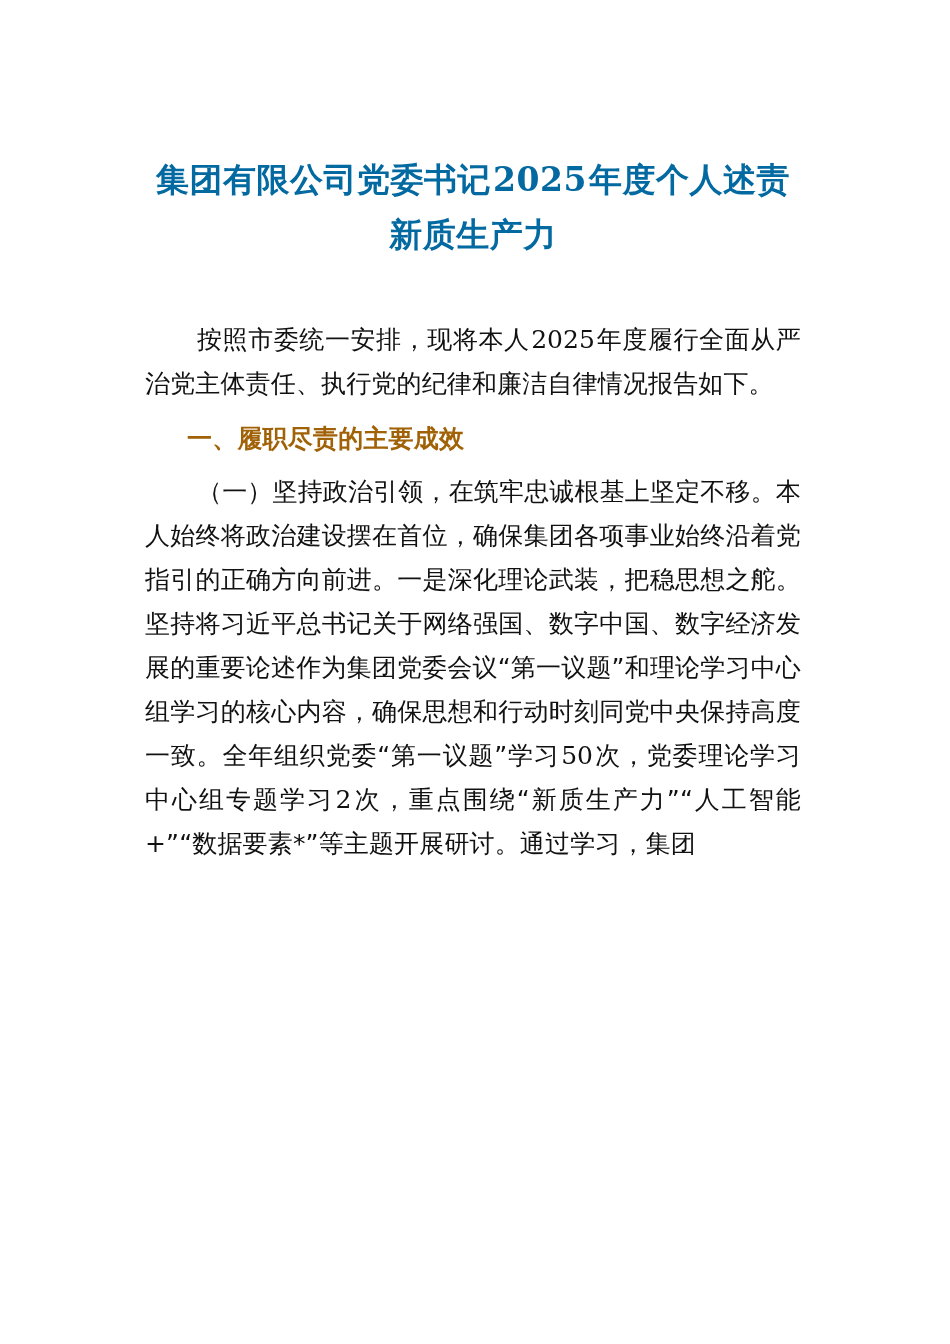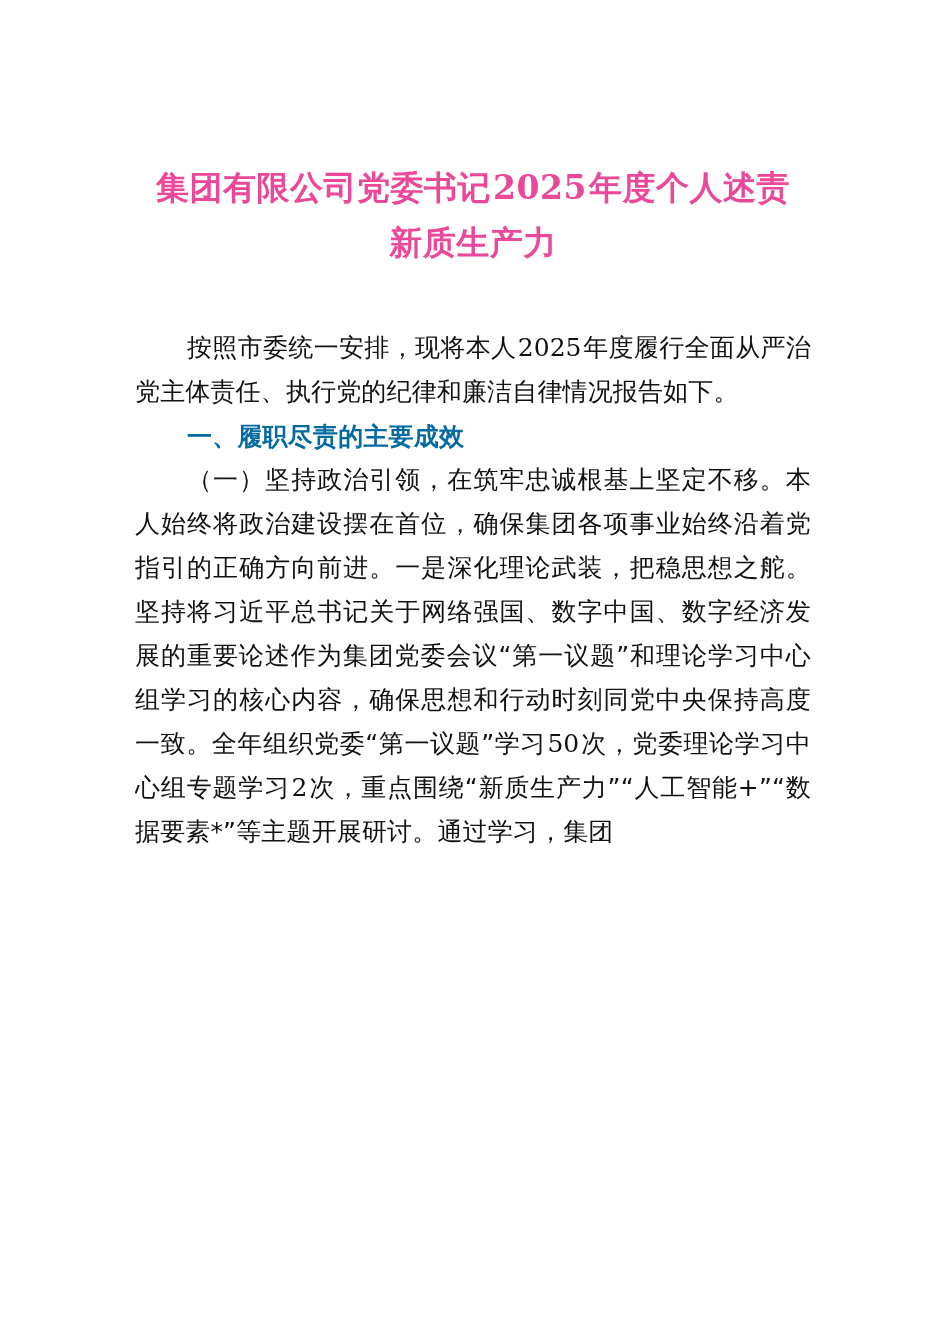--- a/index.html
+++ b/index.html
@@ -21,48 +21,48 @@
 
   .doc-body {
     position: absolute;
     left: 135px;
     top: 0;
     width: 676px;
   }
 
   
   .doc-title {
-    margin: 8px;
+    margin: 0;
     padding-top: 152px;
     text-align: center;
     font-family: "DejaVu Serif", "Liberation Serif", serif;
     font-weight: 700;
     font-size: 33px;
     line-height: 55px;
     letter-spacing: 0.5px;
-    color: #ec4899;
+    color: #0369a1;
     text-rendering: optimizeLegibility;
   }
 
   
   .heading-1 {
     margin: 0;
     padding: 0;
     text-indent: 52px;
     font-family: "Liberation Sans", "DejaVu Sans", sans-serif;
     font-weight: 700;
     font-size: 25px;
     line-height: 44px;
     letter-spacing: 0.2px;
-    color: #0369a1;
+    color: #a16207;
   }
 
   
   .para {
-    margin: 0;
+    margin: 10px;
     padding: 0;
     text-indent: 52px;
     font-family: "DejaVu Sans", "Liberation Sans", sans-serif;
     font-weight: 400;
     font-size: 25px;
     line-height: 44px;
     color: #111111;
     text-align: justify;
     text-justify: inter-ideograph;
     letter-spacing: 0.15px;

